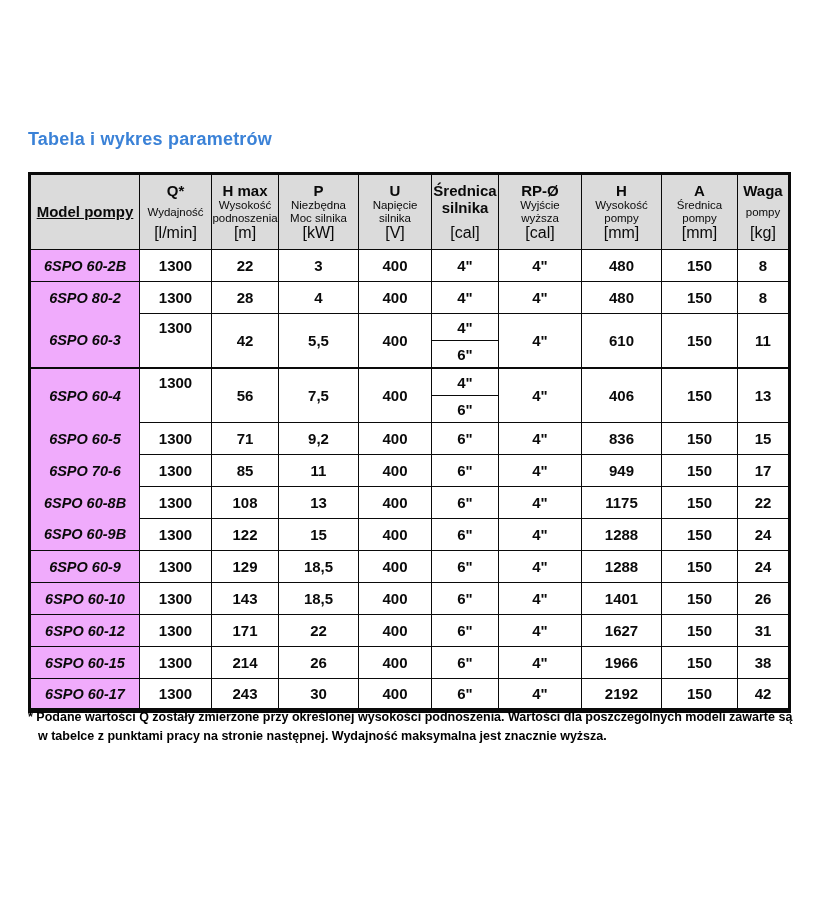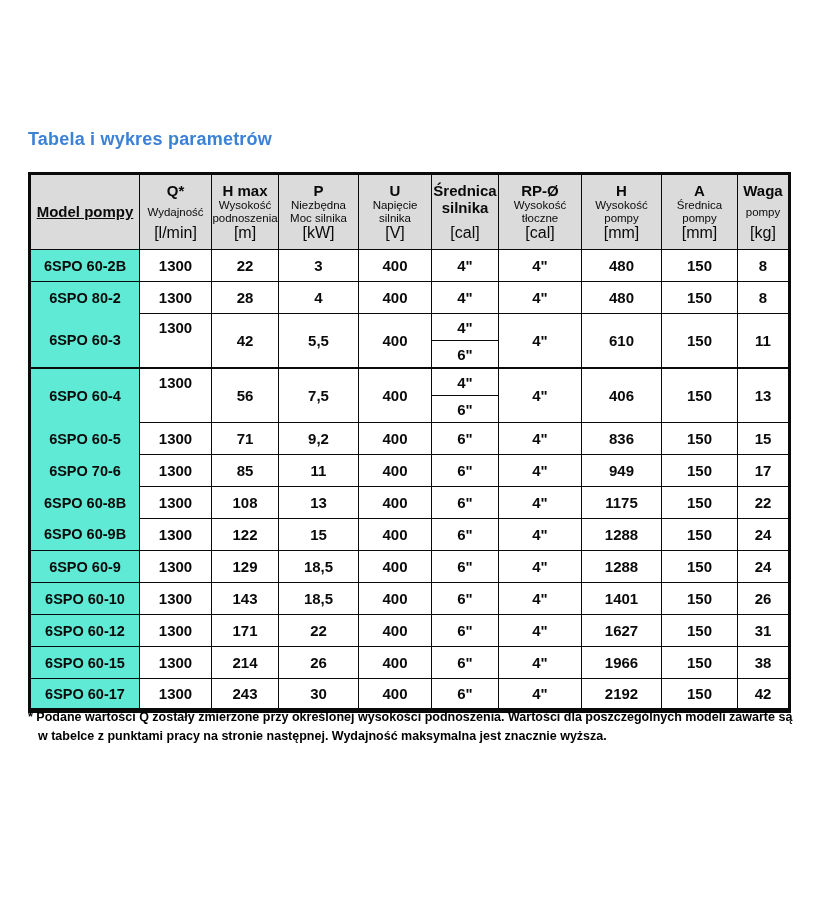--- a/index.html
+++ b/index.html
@@ -36,21 +36,21 @@
   }
   .hwrap.center { justify-content:center;text-decoration:underline; }
   .hsym  { font-size:15px; font-weight:bold; line-height:1.15; }
   .hsub  { font-size:11.5px; font-weight:normal; line-height:1.12; }
   .hunit { font-size:16px; font-weight:normal; line-height:1; padding-bottom:1px; }
 
   tbody tr { height:32px; }
   tbody tr.row-split { height:53px; }
   tbody td { font-size:15px; font-weight:bold; background:#ffffff; padding:1px 2px; }
   tbody td.model {
-    background:#5eead4; font-size:14.5px; font-weight:bold;
+    background:#f0abfc; font-size:14.5px; font-weight:bold;font-style:italic;
   }
   
   tbody td.model.no-top { border-top-style:hidden; }
   
   tbody tr.group-start td { border-top:2.8px solid #0a0a0a; }
   
   tbody td.vtop { vertical-align:top; padding-top:5px; }
 
   td.motor-split { padding:0; }
   .split { display:flex; flex-direction:column; height:53px; }
@@ -120,21 +120,21 @@
         </th>
         <th>
           <div class="hwrap">
             <div class="hsym">Średnica silnika</div>
             <div class="hunit">[cal]</div>
           </div>
         </th>
         <th>
           <div class="hwrap">
             <div class="hsym">RP-Ø</div>
-            <div class="hsub">Wysokość tłoczne</div>
+            <div class="hsub">Wyjście wyższa</div>
             <div class="hunit">[cal]</div>
           </div>
         </th>
         <th>
           <div class="hwrap">
             <div class="hsym">H</div>
             <div class="hsub">Wysokość pompy</div>
             <div class="hunit">[mm]</div>
           </div>
         </th>

